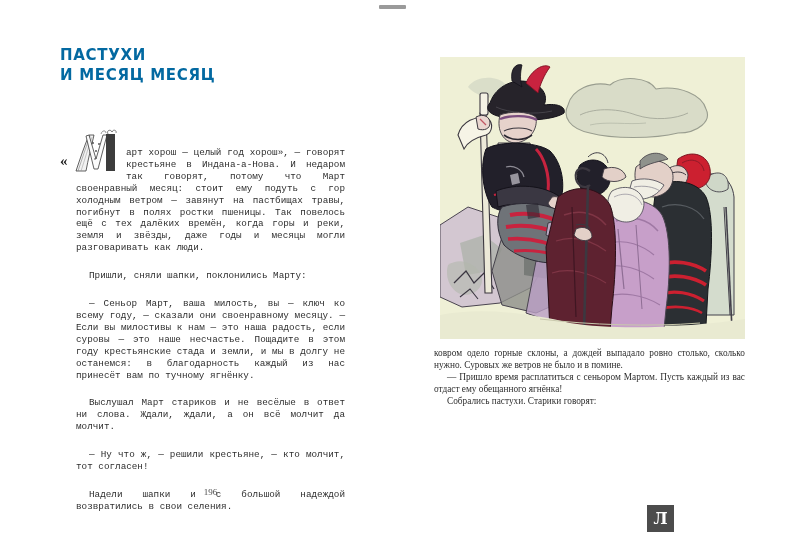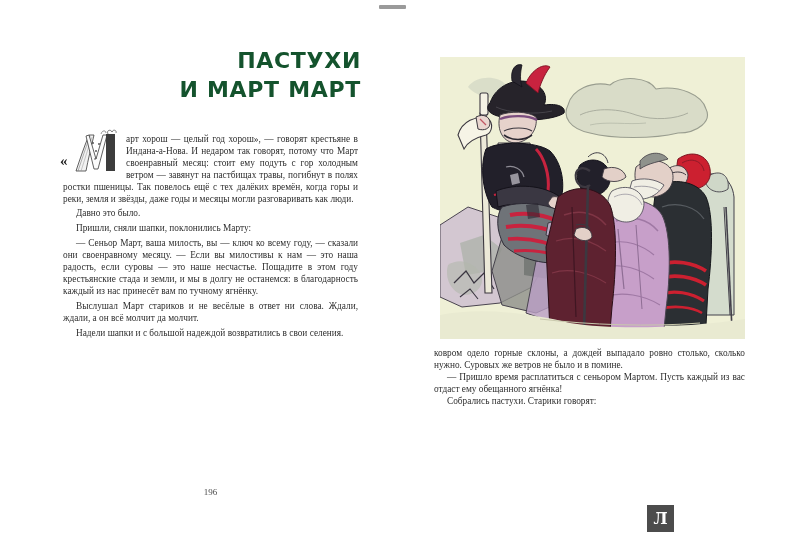--- a/index.html
+++ b/index.html
@@ -36,40 +36,39 @@
     left: 0;
     top: 0;
     width: 400px;
     height: 541px;
   }
   .title-block {
     position: absolute;
     left: 60px;
     top: 46px;
     width: 301px;
-    text-align: right;
     font-family: "DejaVu Sans", sans-serif;
     font-weight: bold;
-    font-size: 22px;
+    font-size: 15px;
     letter-spacing: 0.7px;
     line-height: 1.32;
-    color: #14532d;
+    color: #0369a1;
   }
   .title-line { display: block; white-space: nowrap; }
   .body-left {
     position: absolute;
     left: 60px;
     top: 131px;
     width: 301px;
     font-size: 9.3px;
     line-height: 11.9px;
     text-align: justify;
     color: #2e2e2e;
   }
-  .body-left p { margin: 3px; text-indent: 13px; }
+  .body-left p { margin: 16px; text-indent: 13px; font-family: Liberation Mono, monospace; }
   .body-left p.noindent { text-indent: 0; }
   
   .dropcap-wrap {
     float: left;
     width: 62px;
     height: 42px;
     margin: 0 4px 0 0;
     position: relative;
   }
   .quote-mark {
@@ -161,21 +160,21 @@
 <body>
 
 <div class="spread">
 
   <div class="binding-mark"></div>
 
   <div class="page-left">
 
     <div class="title-block">
       <span class="title-line">ПАСТУХИ</span>
-      <span class="title-line">И МАРТ МАРТ</span>
+      <span class="title-line">И МЕСЯЦ МЕСЯЦ</span>
     </div>
 
     <div class="body-left">
 
       <span class="dropcap-wrap">
         <span class="quote-mark">«</span>
         <svg class="dropcap-art" viewBox="0 0 50 44">
 
           <path d="M4 42 C8 30 12 18 17 6 L22 6 C19 19 16 31 14 42 Z" fill="#f2f2f2" stroke="#3a3a3a" stroke-width="0.8"></path>
           <path d="M6 42 C10 30 14 18 18 7" fill="none" stroke="#6a6a6a" stroke-width="0.5"></path>
@@ -188,24 +187,24 @@
           <circle cx="23" cy="30" r="0.8" fill="#4a4a4a"></circle>
 
           <rect x="34" y="5" width="9" height="37" fill="#3c3c3c"></rect>
 
           <path d="M36 5 C34 1 39 0 40 3 C41 0 45 1 44 4" fill="none" stroke="#5a5a5a" stroke-width="0.8"></path>
           <path d="M29 5 C30 1 34 1 34 4" fill="none" stroke="#6a6a6a" stroke-width="0.7"></path>
         </svg>
       </span>
 
       <p class="noindent">арт хорош — целый год хорош», — говорят крестьяне в Индана-а-Нова. И недаром так говорят, потому что Март своенравный месяц: стоит ему подуть с гор холодным ветром — завянут на пастбищах травы, погибнут в полях ростки пшеницы. Так повелось ещё с тех далёких времён, когда горы и реки, земля и звёзды, даже годы и месяцы могли разговаривать как люди.</p>
-      <p>Давно это было.</p>
       <p>Пришли, сняли шапки, поклонились Марту:</p>
       <p>— Сеньор Март, ваша милость, вы — ключ ко всему году, — сказали они своенравному месяцу. — Если вы милостивы к нам — это наша радость, если суровы — это наше несчастье. Пощадите в этом году крестьянские стада и земли, и мы в долгу не останемся: в благодарность каждый из нас принесёт вам по тучному ягнёнку.</p>
       <p>Выслушал Март стариков и не весёлые в ответ ни слова. Ждали, ждали, а он всё молчит да молчит.</p>
+      <p>— Ну что ж, — решили крестьяне, — кто молчит, тот согласен!</p>
       <p>Надели шапки и с большой надеждой возвратились в свои селения.</p>
     </div>
 
     <div class="page-num">196</div>
   </div>
 
   <div class="page-right">
 
     <div class="illustration">
       <svg width="305" height="282" viewBox="0 0 305 282">

